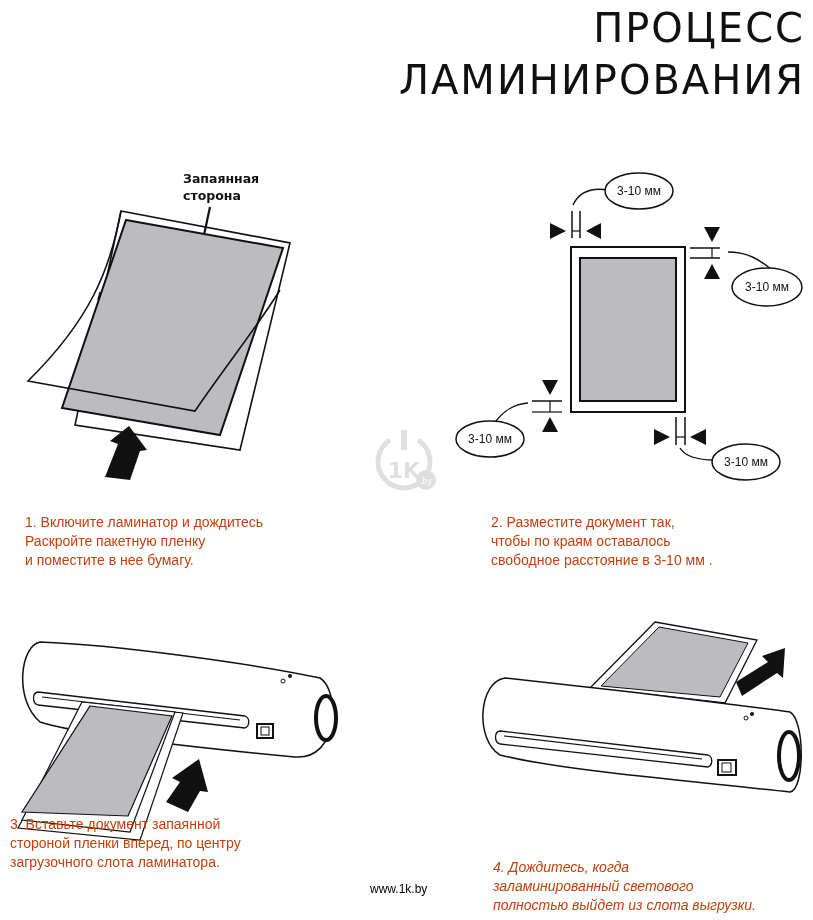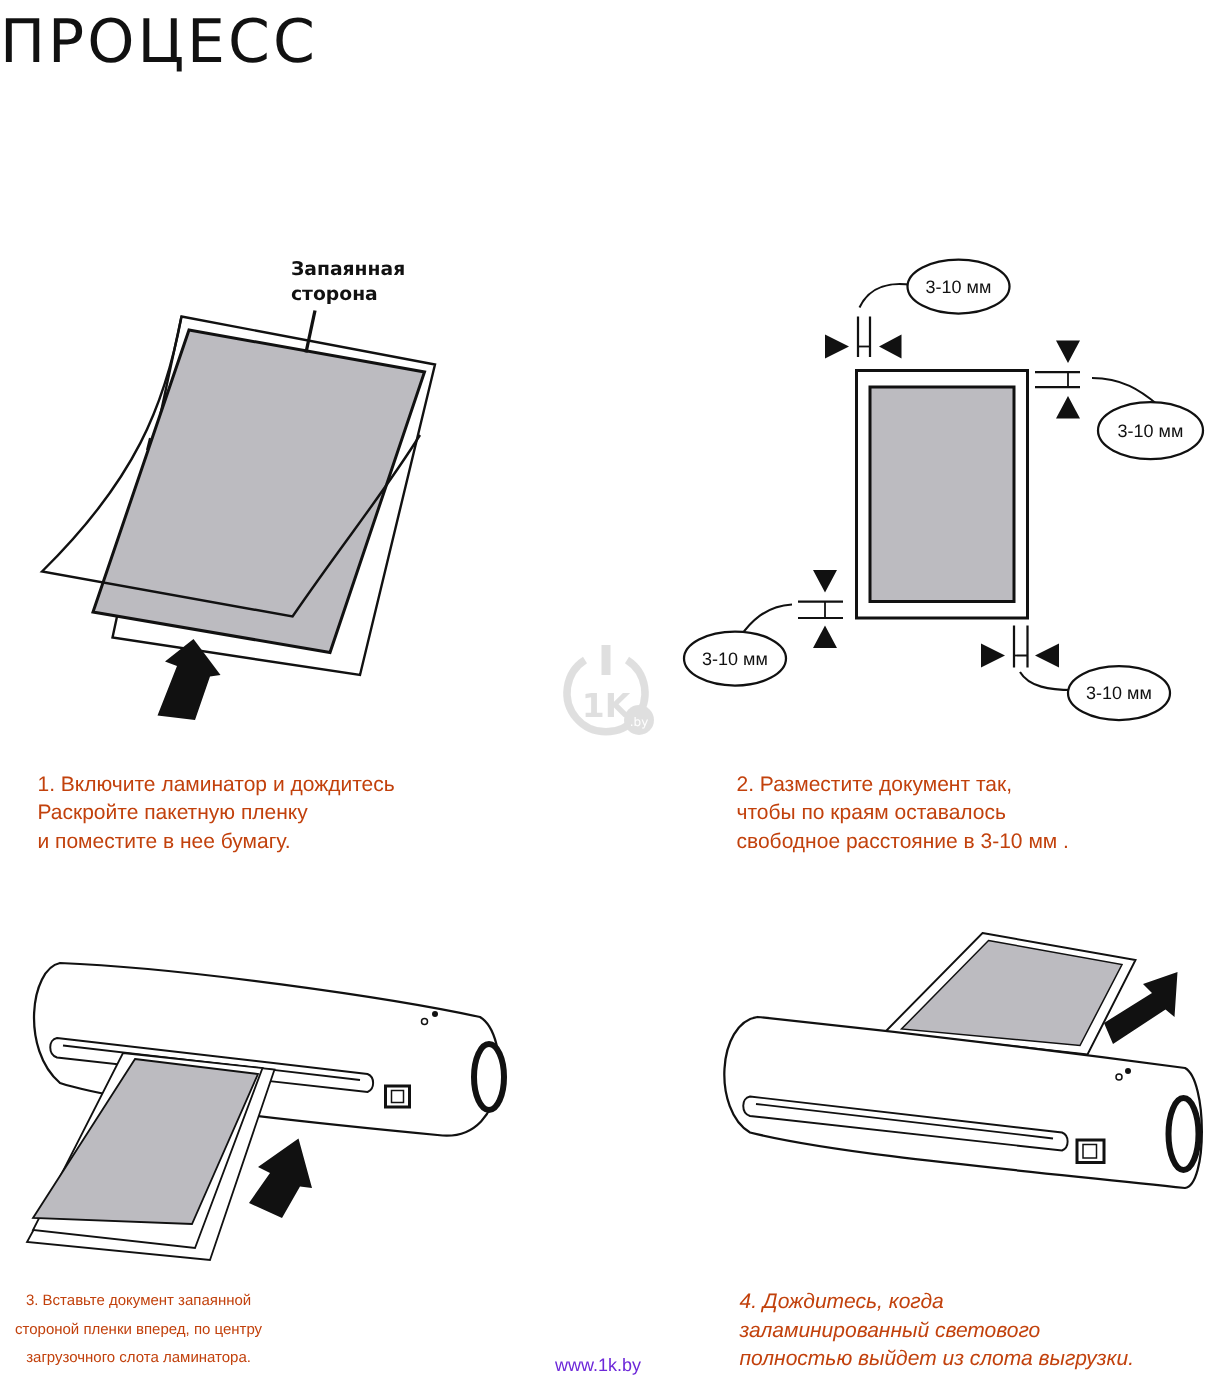--- a/index.html
+++ b/index.html
@@ -1,36 +1,37 @@
 <!DOCTYPE html>
 <html><head>
 <meta charset="utf-8">
 <style>
   html, body { margin: 0; padding: 0; background: #ffffff; }
   body { width: 813px; height: 920px; position: relative; overflow: hidden; font-family: "DejaVu Sans", sans-serif; color: #111; }
-  .title { position: absolute; left: 0; top: 2px; width: 805px; text-align: left; font-family: "DejaVu Sans", sans-serif; font-size: 40px; line-height: 52px; letter-spacing: 2px; font-weight: normal; color: #111; }
+  .title { position: absolute; left: 0; top: 2px; width: 805px; text-align: right; font-family: "DejaVu Sans", sans-serif; font-size: 40px; line-height: 52px; letter-spacing: 2px; font-weight: normal; color: #111; }
   .title span { display: block; }
   .caption { position: absolute; font-family: "Liberation Sans", sans-serif; font-size: 14px; line-height: 19px; color: #c2410c; margin: 0; }
   .caption span { display: block; white-space: nowrap; }
   .cap1 { left: 25px; top: 513px; }
   .cap2 { left: 491px; top: 513px; }
-  .cap3 { left: 10px; top: 858px; font-size: 10px; line-height: 19px; text-align: center; }
+  .cap3 { left: 10px; top: 815px; font-size: 14px; line-height: 19px; }
   .cap4 { left: 493px; top: 858px; font-size: 14px; line-height: 19px; font-style: italic; }
-  .watermark { position: absolute; left: 370px; top: 903px; font-family: "Liberation Sans", sans-serif; font-size: 12px; color: #6d28d9; }
+  .watermark { position: absolute; left: 370px; top: 882px; font-family: "Liberation Sans", sans-serif; font-size: 12px; color: #000000; }
   .logo { position: absolute; left: 368px; top: 428px; width: 72px; height: 70px; opacity: 0.18; }
   svg { position: absolute; overflow: visible; }
-  .seal-label { position: absolute; left: 194px; top: 170px; font-family: "DejaVu Sans", sans-serif; font-weight: bold; font-size: 12.5px; line-height: 17px; color: #111; }
+  .seal-label { position: absolute; left: 183px; top: 170px; font-family: "DejaVu Sans", sans-serif; font-weight: bold; font-size: 12.5px; line-height: 17px; color: #111; }
   .seal-label span { display: block; }
   .mm { font-family: "Liberation Sans", sans-serif; font-size: 12px; fill: #111; }
 </style>
 </head>
 <body>
 
 <h1 class="title" style="margin:0;">
   <span>ПРОЦЕСС</span>
+  <span>ЛАМИНИРОВАНИЯ</span>
 </h1>
 
 <div>
   <svg style="left:0;top:0;" width="813" height="920">
 
     <polygon points="121,211 290,243 240,450 75,425" fill="#fff" stroke="#111" stroke-width="1.6"></polygon>
 
     <polygon points="126,220 283,248 220,435 62,408" fill="#bcbbc0" stroke="#111" stroke-width="2"></polygon>
 
     <path d="M121,211 C110,270 90,320 28,381 L195,411 C230,360 255,330 280,290" fill="none" stroke="#111" stroke-width="1.6"></path>

